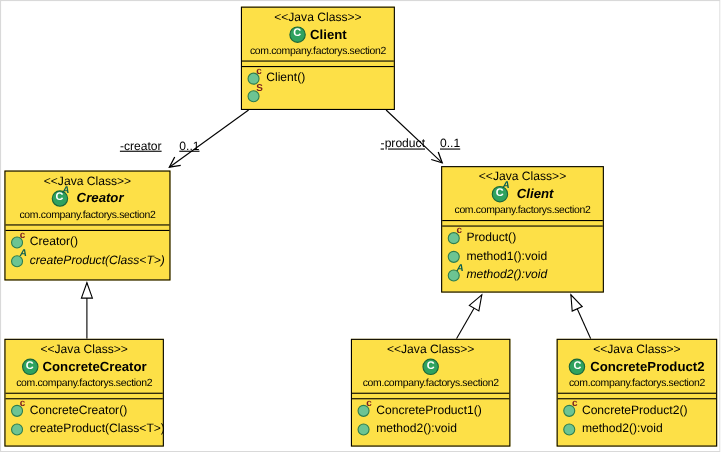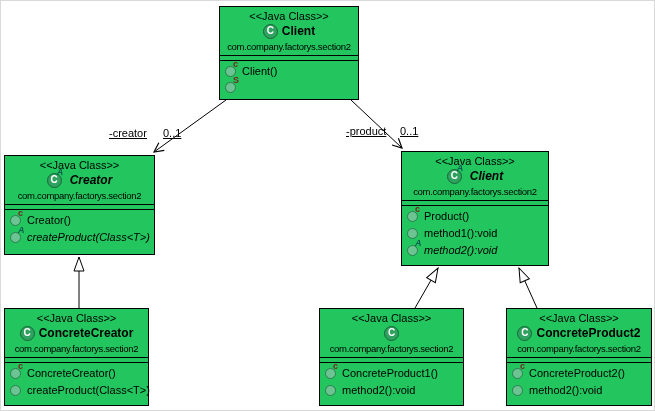--- a/index.html
+++ b/index.html
@@ -5,21 +5,21 @@
   html,body{margin:0;padding:0;background:#fff;}
   #canvas{
     position:relative;width:655px;height:411px;background:#fff;
     font-family:"Liberation Sans",sans-serif;overflow:hidden;
     box-sizing:border-box;border:1px solid #d9d9d9;
   }
   svg.edges{position:absolute;left:0;top:0;z-index:0;}
 
   .uml-box{
     position:absolute;z-index:1;box-sizing:border-box;
-    background:#22c55e;border:1px solid #000;
+    background:#fde047;border:1px solid #000;
     display:flex;flex-direction:column;
   }
   .uml-head{text-align:center;padding-top:2px;}
   .stereotype{font-size:11px;color:#000;display:block;line-height:14px;}
   .name-row{display:flex;justify-content:center;align-items:center;gap:4px;height:17px;}
   .cls-name{font-size:12px;font-weight:bold;color:#000;line-height:17px;text-align:right;}
   .cls-name.abstract{font-style:italic;}
   .pkg{display:block;font-size:9.5px;letter-spacing:-0.3px;color:#000;line-height:14px;white-space:nowrap;padding:0 1px 1px;}
   .attrs-compartment{border-top:1px solid #000;height:4px;flex:none;}
   .methods-compartment{border-top:1px solid #000;flex:1;padding:4px 4px 2px 5px;display:flex;flex-direction:column;justify-content:flex-start;gap:4px;}

